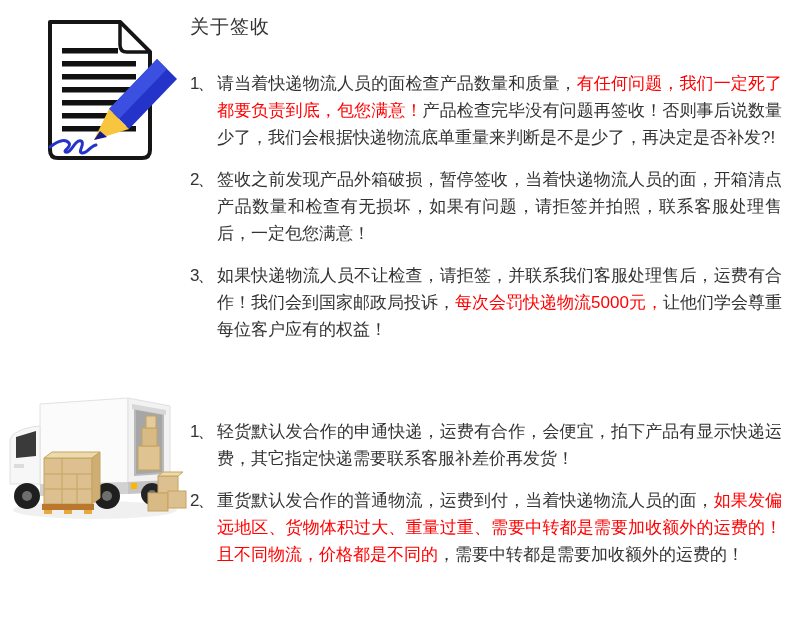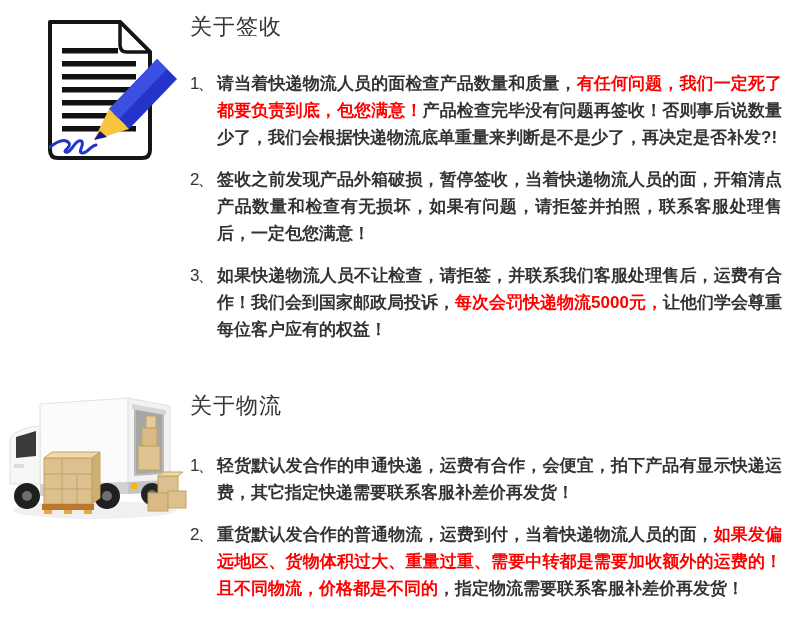--- a/index.html
+++ b/index.html
@@ -12,21 +12,21 @@
     overflow:hidden;
   }
   .icon-wrap{position:absolute;}
   .icon-doc{left:16px;top:10px;width:162px;height:158px;}
   .icon-truck{left:0px;top:384px;width:188px;height:142px;}
   .section-content{position:absolute;left:190px;width:592px;}
   .content-receipt{top:10px;}
   .content-logistics{top:389px;}
   .heading{
     margin:0;
-    font-size:22px;
+    font-size:19px;
     line-height:34px;
     font-weight:400;
     color:#333333;
     letter-spacing:1px;
   }
   .items{margin-top:26px;}
   .content-logistics .items{margin-top:29px;}
   .item{
     display:flex;
     align-items:flex-start;
@@ -39,21 +39,20 @@
     width:27px;
     color:#333333;
     letter-spacing:-2px;
   }
   .body-text{
     margin:0;
     flex:1;
     color:#333333;
     text-align:justify;
     word-break:break-all;
-    font-weight:bold;
   }
   .seg{color:#333333;}
   .seg.red{color:#ff0000;}
 </style>
 </head>
 <body>
 
 <div class="page">
 
   <div class="icon-wrap icon-doc">
@@ -152,26 +151,25 @@
       <g>
         <rect x="158" y="92" width="20" height="17" fill="#dcc08f" stroke="#c6a35f" stroke-width="1"></rect>
         <polygon points="158,92 163,88 183,88 178,92" fill="#ecd9ae" stroke="#c6a35f" stroke-width="1"></polygon>
         <rect x="148" y="109" width="20" height="18" fill="#d8ba85" stroke="#c6a35f" stroke-width="1"></rect>
         <rect x="168" y="107" width="18" height="17" fill="#dcc08f" stroke="#c6a35f" stroke-width="1"></rect>
       </g>
     </svg>
   </div>
 
   <section class="section-content content-logistics">
-    <h2 class="heading">关于物流</h2>
     <div class="items">
         <div class="item">
           <span class="num">1、</span>
           <p class="body-text"><span class="seg">轻货默认发合作的申通快递，运费有合作，会便宜，拍下产品有显示快递运费，其它指定快递需要联系客服补差价再发货！</span></p>
         </div>
         <div class="item">
           <span class="num">2、</span>
-          <p class="body-text"><span class="seg">重货默认发合作的普通物流，运费到付，当着快递物流人员的面，</span><span class="seg red">如果发偏远地区、货物体积过大、重量过重、需要中转都是需要加收额外的运费的！且不同物流，价格都是不同的</span><span class="seg">，指定物流需要联系客服补差价再发货！</span></p>
+          <p class="body-text"><span class="seg">重货默认发合作的普通物流，运费到付，当着快递物流人员的面，</span><span class="seg red">如果发偏远地区、货物体积过大、重量过重、需要中转都是需要加收额外的运费的！且不同物流，价格都是不同的</span><span class="seg">，需要中转都是需要加收额外的运费的！</span></p>
         </div>
       </div>
   </section>
 
 </div>
 
 </body></html>

